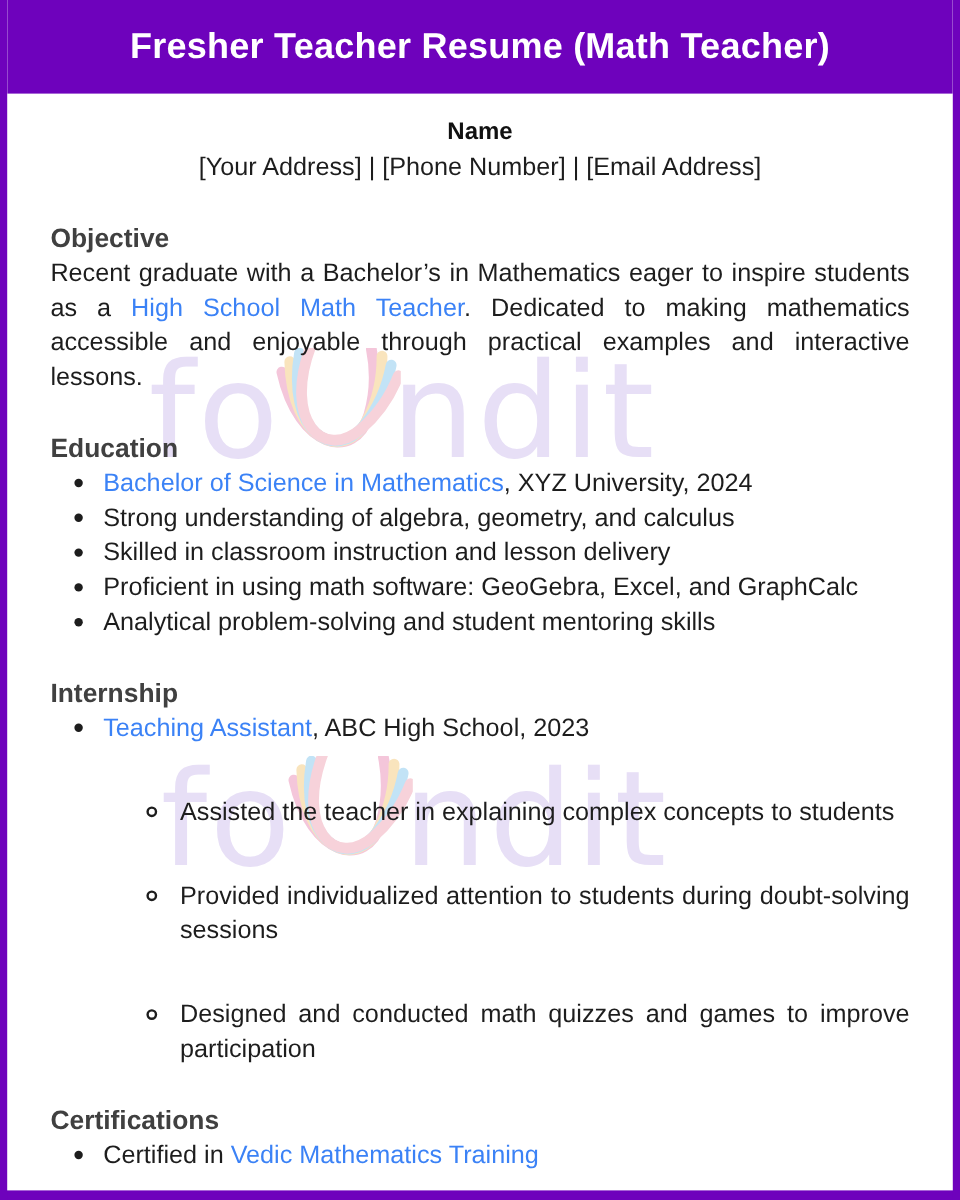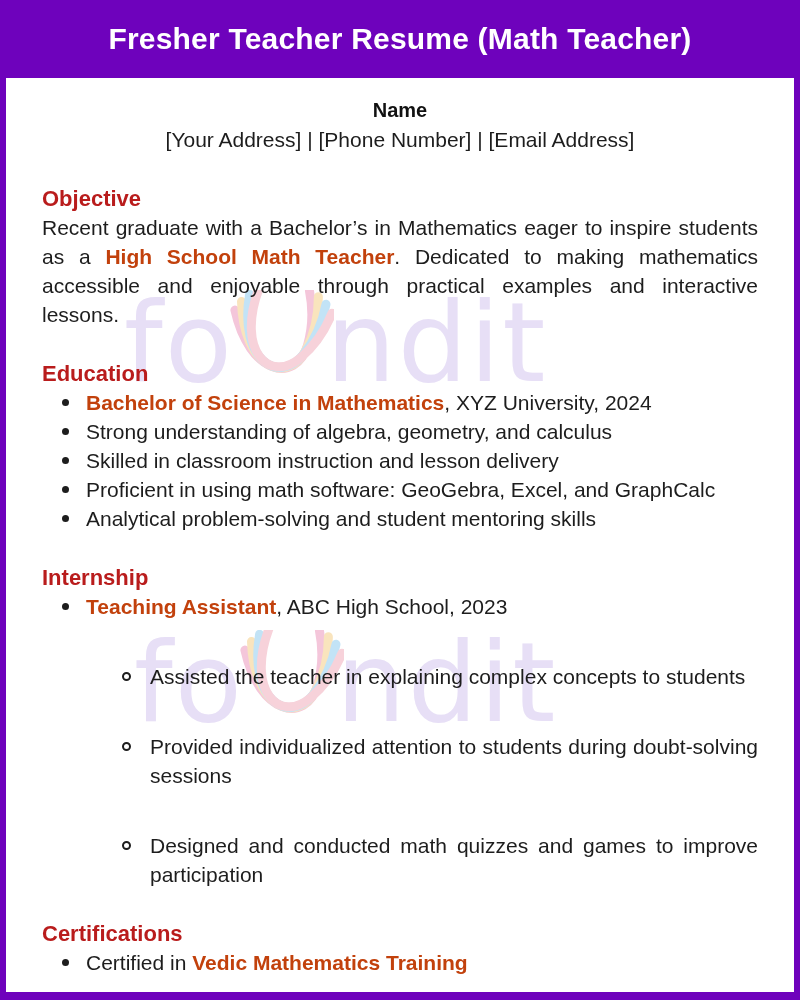--- a/index.html
+++ b/index.html
@@ -27,35 +27,35 @@
     position:relative;height:914px;overflow:hidden;
   }
   .doc{
     position:relative;z-index:1;
     padding:18px 36px 0 36px;
     color:#1d1d1d;font-size:21px;line-height:29px;
   }
   .center{text-align:center;}
   .name{font-weight:700;font-size:20px;color:#111;}
   h2.sec{
-    margin:30px 0 0 0;font-size:22px;line-height:29px;color:#b91c1c;font-weight:700;
+    margin:30px 0 0 0;font-size:22px;line-height:29px;color:#404040;font-weight:700;
   }
   p.body{margin:0;text-align:justify;}
   ul{margin:0;padding:0;list-style:none;}
   ul.l1>li{position:relative;padding-left:44px;text-align:justify;}
   ul.l1>li::before{
     content:"";position:absolute;left:20px;top:11px;width:7px;height:7px;
     border-radius:50%;background:#1d1d1d;
   }
   ul.l2>li{position:relative;padding-left:64px;text-align:justify;margin-top:41px;}
   ul.l2>li::before{
     content:"";position:absolute;left:36px;top:10px;width:9px;height:9px;
     box-sizing:border-box;border:2px solid #1d1d1d;border-radius:50%;background:transparent;
   }
-  strong{font-weight:700;color:#c2410c;}
+  strong{font-weight:400;color:#3b82f6;}
   
   .watermark{
     position:absolute;z-index:0;display:flex;align-items:flex-end;
     font-family:"DejaVu Sans",sans-serif;font-weight:400;
     font-size:110px;line-height:.92;letter-spacing:2px;
     color:var(--wm,#e7dff6);
     pointer-events:none;user-select:none;white-space:nowrap;
   }
   .wm1{left:118px;top:212px;}
   .wm2{left:128px;top:552px;}

